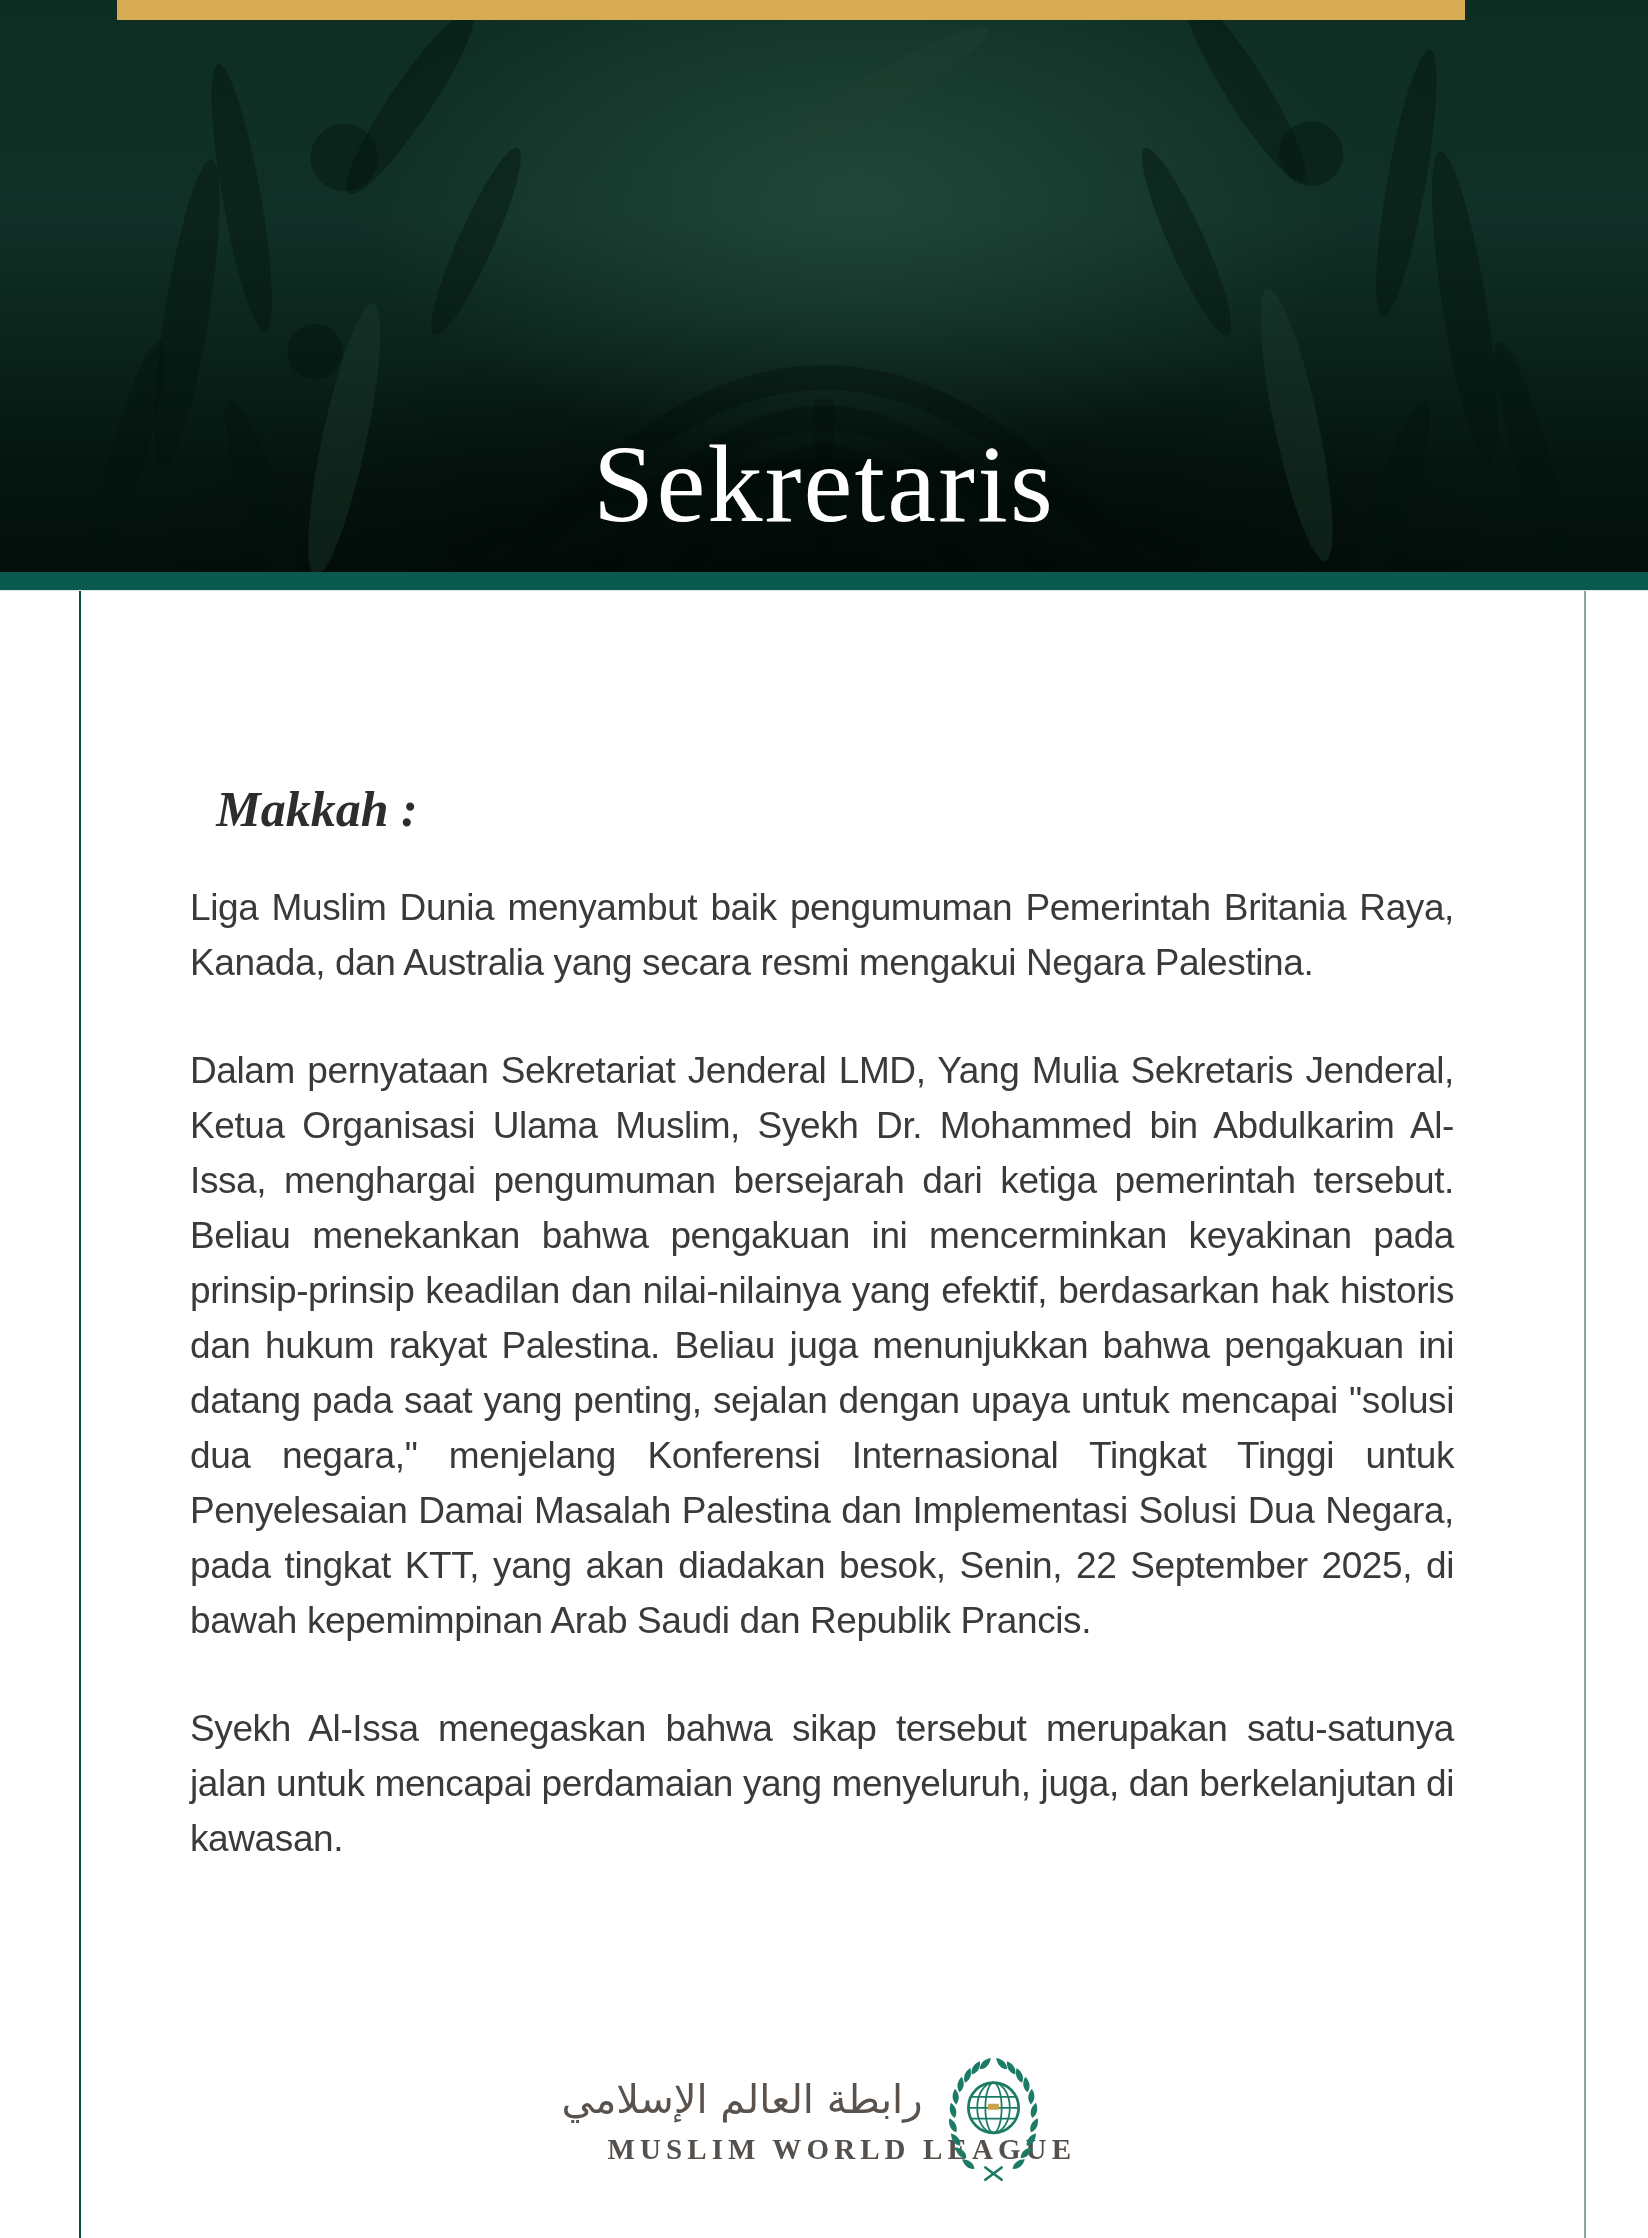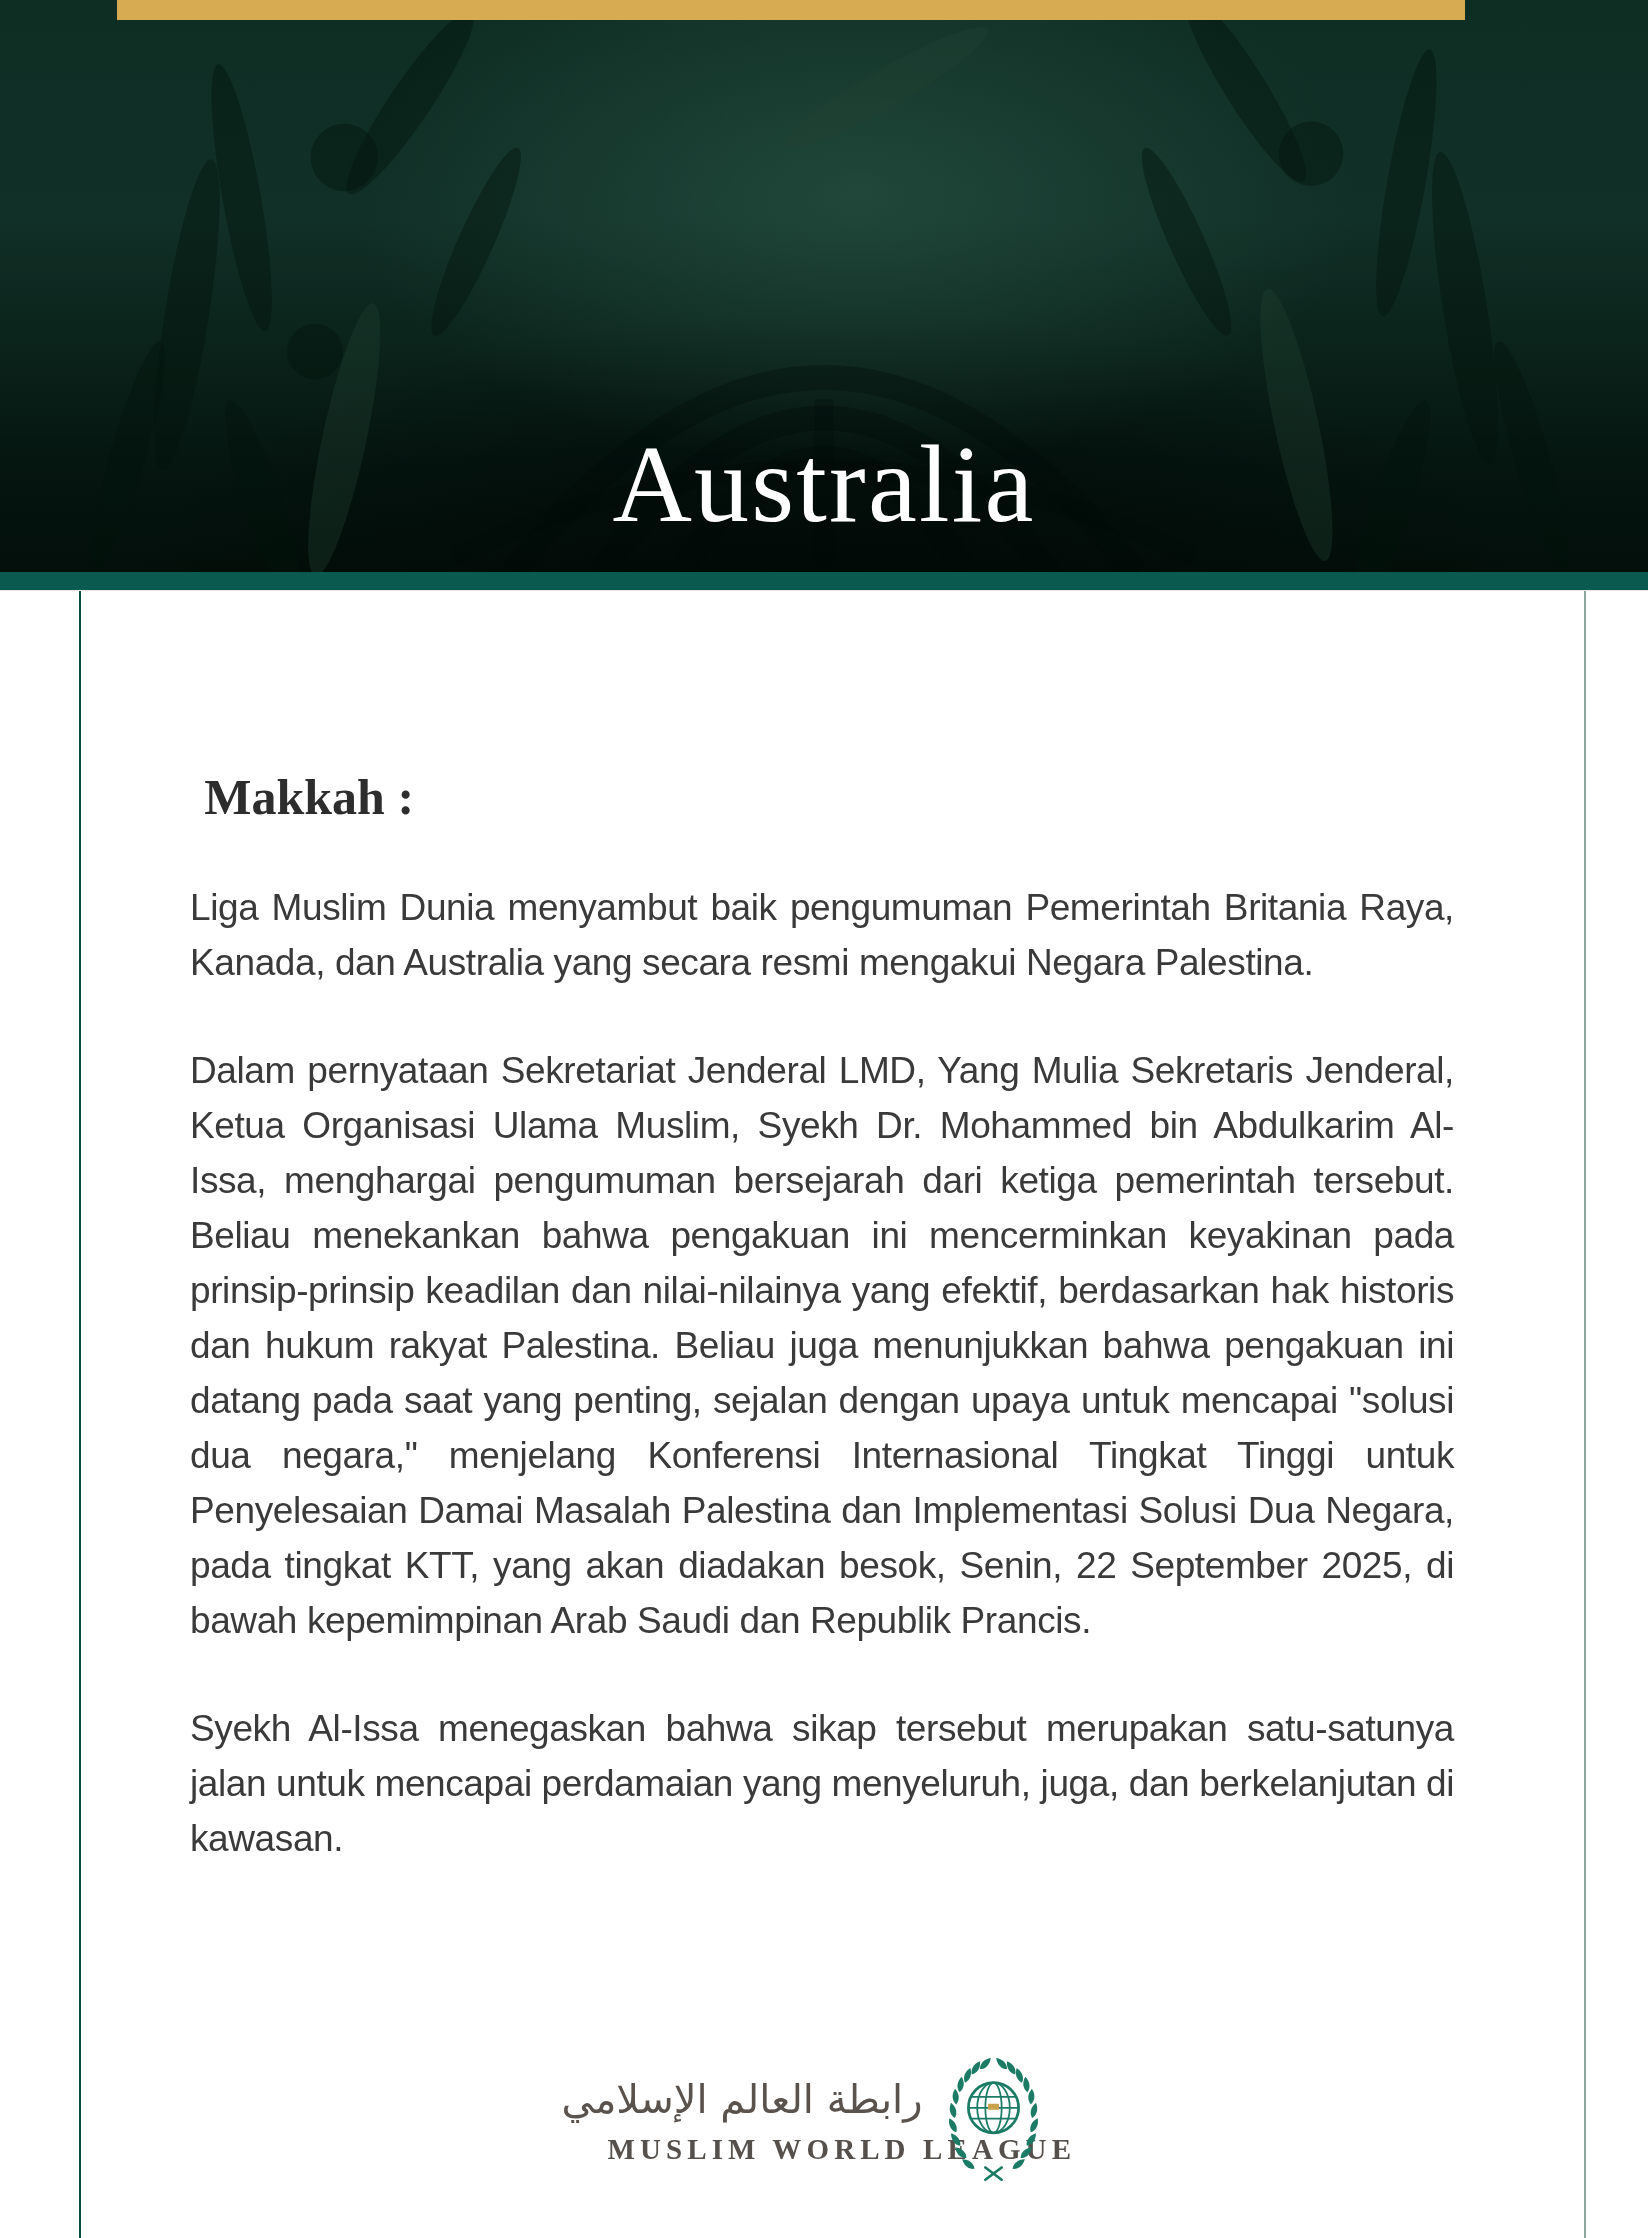--- a/index.html
+++ b/index.html
@@ -21,23 +21,23 @@
   
   .teal-band{position:absolute;left:0;top:572px;width:1648px;height:17.6px;background:#0a5a50;
       border-bottom:1.5px solid #e3e8e6;}
 
   
   .sheet{position:absolute;left:0;top:591px;width:1648px;height:1648px;background:#ffffff;}
   .rule-left{position:absolute;left:79px;top:0;width:2.2px;height:1648px;background:#0b4f44;}
   .rule-right{position:absolute;left:1584px;top:0;width:2.2px;height:1648px;background:#8ba69e;}
 
   .content{position:absolute;left:190px;top:0;width:1264px;}
-  .location-heading{margin:4px;position:absolute;left:10.3px;top:177px;
+  .location-heading{margin:16px;position:absolute;left:10.3px;top:177px;
       font-family:"Liberation Serif",serif;font-weight:700;font-size:50px;line-height:50px;
-      color:#2d2d2d;}
+      color:#2d2d2d;font-style:italic;}
   .body-copy{position:absolute;left:0;top:289px;width:1264px;color:#3a3a3a;}
   .body-copy p{margin:0 0 53px 0;font-size:37px;line-height:55px;letter-spacing:-0.4px;
       text-align:justify;}
 
   
   .logo-row{position:absolute;left:0;top:1461px;width:1648px;display:flex;
       justify-content:center;align-items:center;gap:23px;}
   .logo-text{width:315px;text-align:center;color:#59524c;}
   .logo-arabic{font-family:"DejaVu Sans",sans-serif;font-size:40px;line-height:1.25;
       direction:rtl;white-space:nowrap;color:#5a524d;}
@@ -84,21 +84,21 @@
         <ellipse cx="1900" cy="690" rx="26" ry="150" transform="rotate(18 1900 690)"></ellipse>
       </g>
 
       <g fill="rgba(34,66,53,0.35)">
         <ellipse cx="470" cy="600" rx="30" ry="190" transform="rotate(12 470 600)"></ellipse>
         <ellipse cx="1770" cy="580" rx="30" ry="190" transform="rotate(-12 1770 580)"></ellipse>
         <ellipse cx="1210" cy="120" rx="26" ry="160" transform="rotate(60 1210 120)"></ellipse>
       </g>
     </svg>
     <div class="gold-bar"></div>
-    <h1 class="hero-title">Australia</h1>
+    <h1 class="hero-title">Sekretaris</h1>
   </header>
 
   <div class="teal-band"></div>
 
   <main class="sheet">
     <div class="rule-left"></div>
     <div class="rule-right"></div>
 
     <div class="content">
       <h2 class="location-heading">Makkah :</h2>

